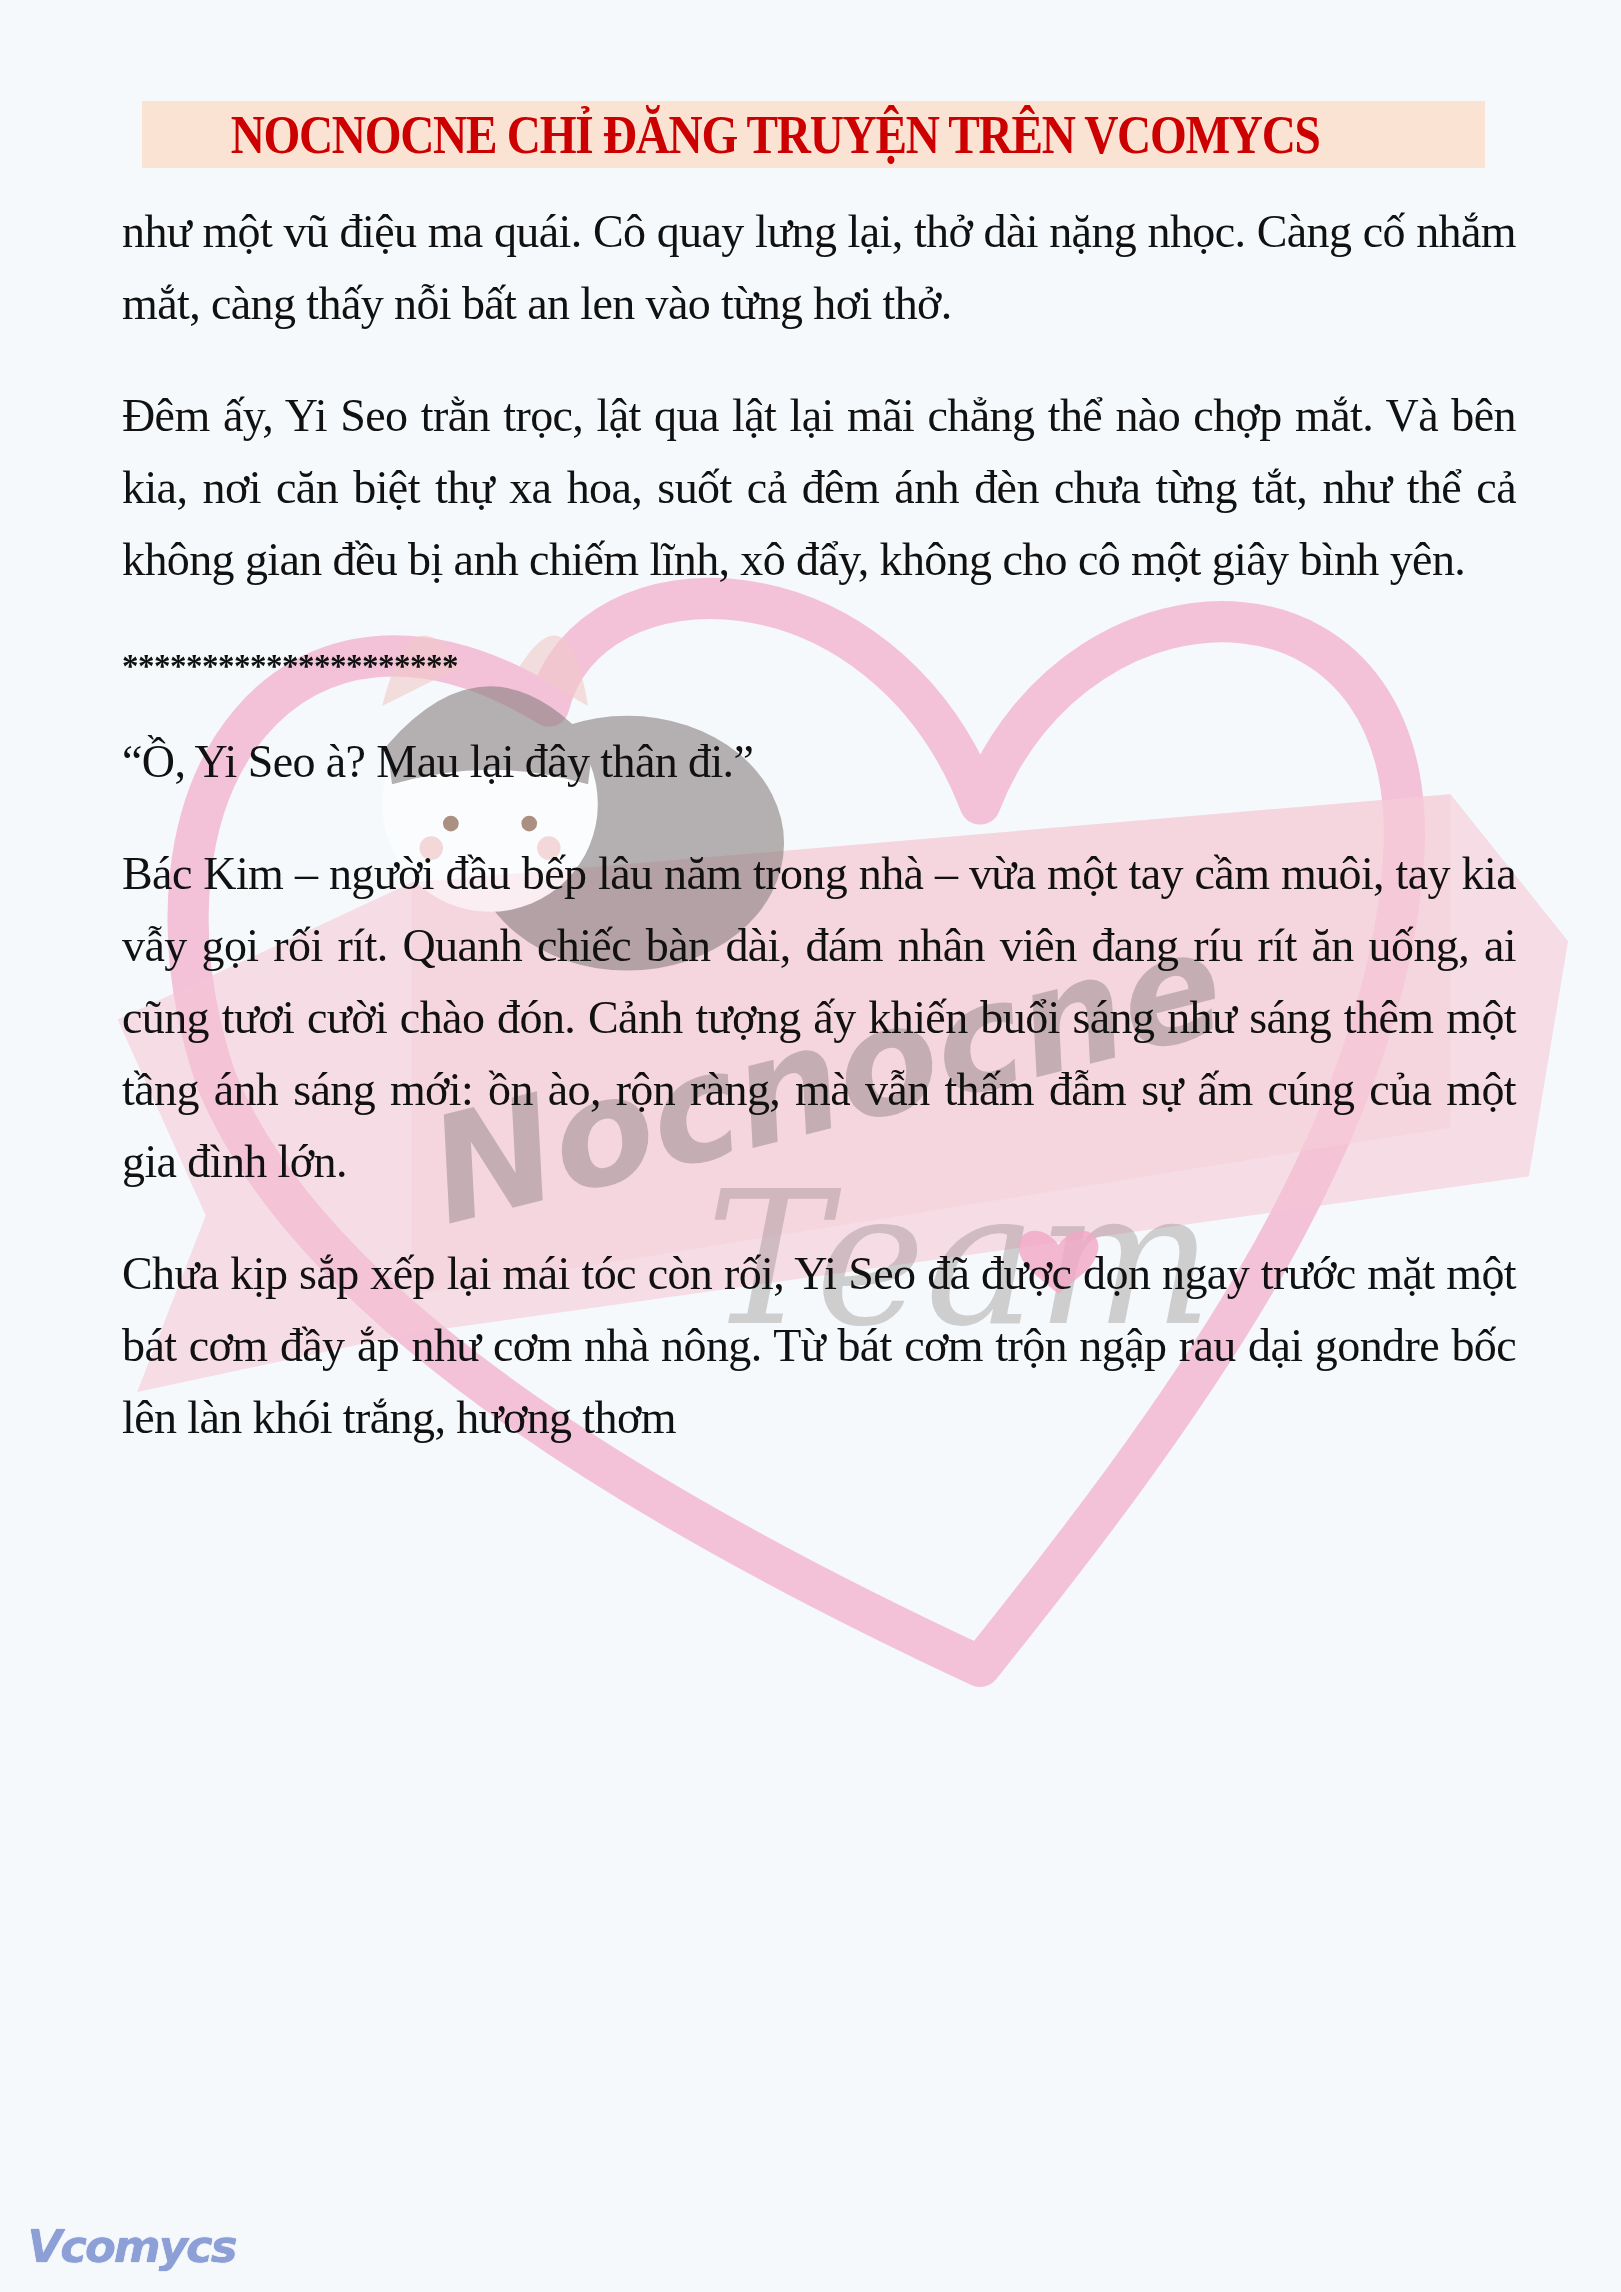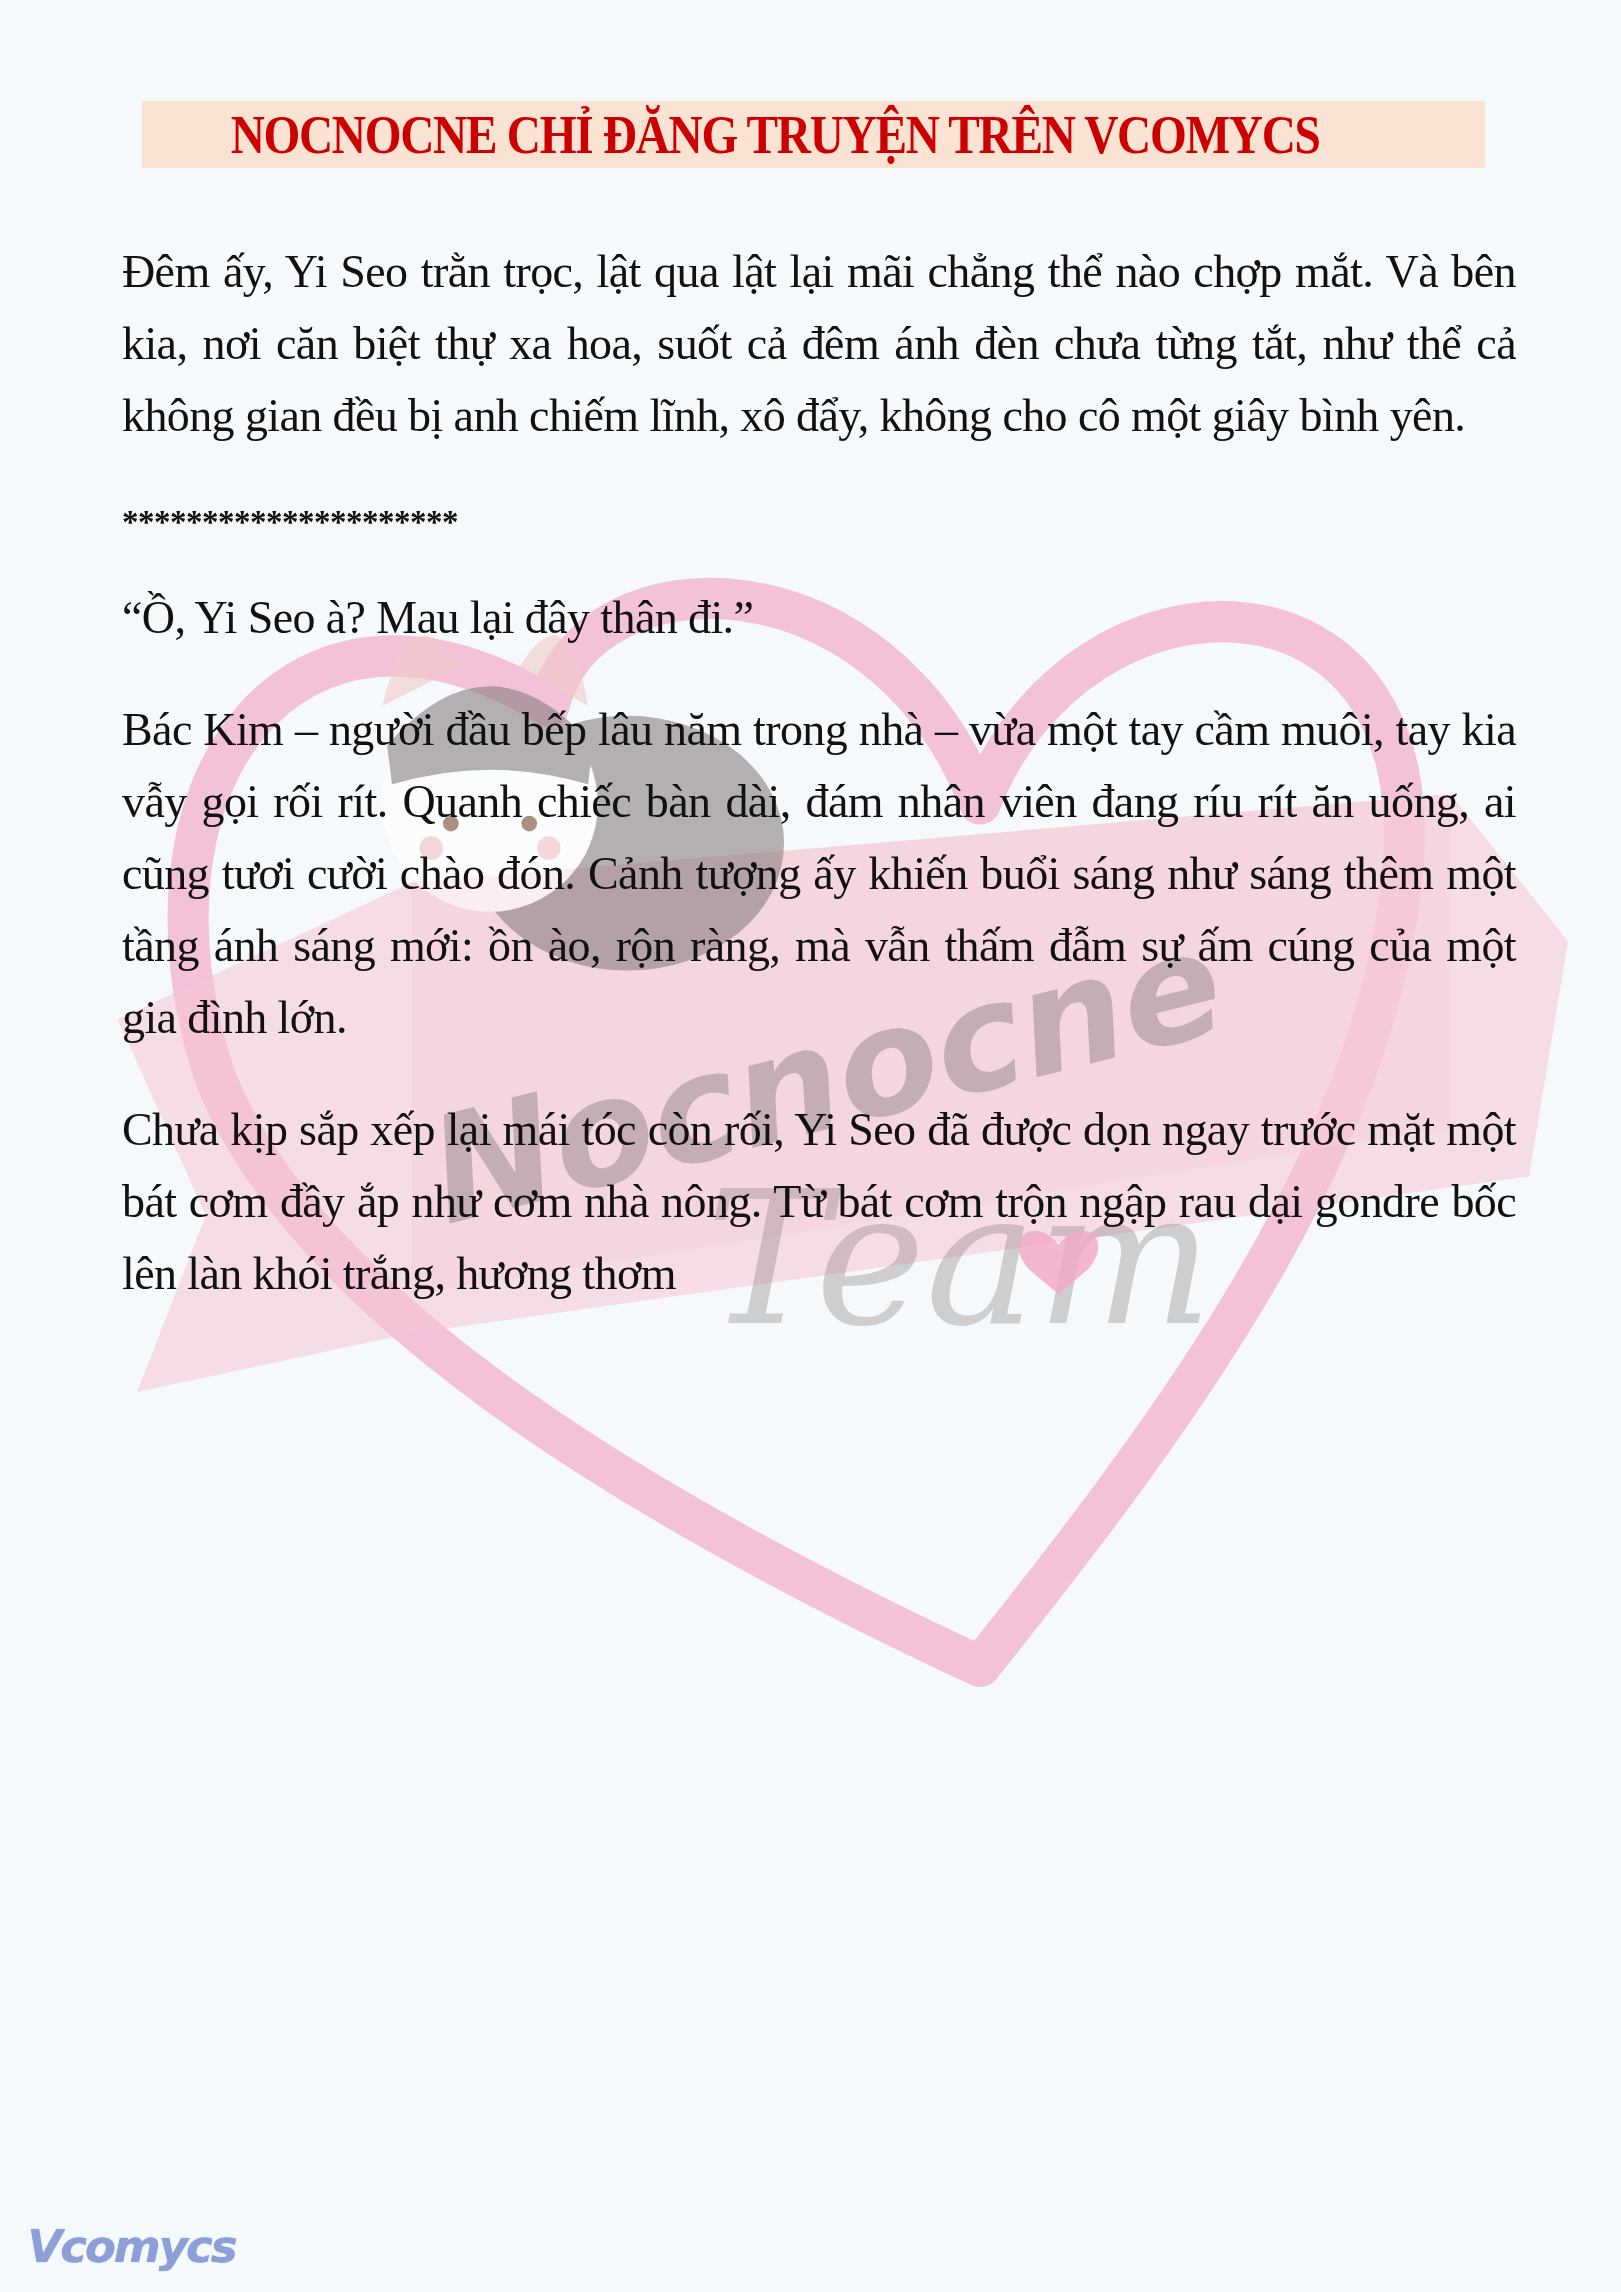--- a/index.html
+++ b/index.html
@@ -124,20 +124,21 @@
   <text x="420" y="1160" transform="rotate(-14 800 1060)" font-family="DejaVu Sans, sans-serif" font-weight="bold" font-style="italic" font-size="150" fill="#8a7f7f" opacity="0.45">Nocnocne</text>
   <text x="720" y="1350" font-family="DejaVu Serif, serif" font-style="italic" font-size="190" fill="#8a7f7f" opacity="0.35">Team</text>
   <path d="M 1080 1270 C 1060 1240, 1020 1260, 1050 1295 L 1080 1320 L 1110 1295 C 1140 1260, 1100 1240, 1080 1270 Z" fill="#f2a8c6" opacity="0.8"></path>
 </svg>
 
 <div class="banner">
   <span class="banner-text">NOCNOCNE CHỈ ĐĂNG TRUYỆN TRÊN VCOMYCS</span>
 </div>
 
 <div class="content">
+  <p class="para">như một vũ điệu ma quái. Cô quay lưng lại, thở dài nặng nhọc. Càng cố nhắm mắt, càng thấy nỗi bất an len vào từng hơi thở.</p>
   <p class="para spaced">Đêm ấy, Yi Seo trằn trọc, lật qua lật lại mãi chẳng thể nào chợp mắt. Và bên kia, nơi căn biệt thự xa hoa, suốt cả đêm ánh đèn chưa từng tắt, như thể cả không gian đều bị anh chiếm lĩnh, xô đẩy, không cho cô một giây bình yên.</p>
   <div class="separator">*********************</div>
   <p class="para spaced">“Ồ, Yi Seo à? Mau lại đây thân đi.”</p>
   <p class="para spaced">Bác Kim – người đầu bếp lâu năm trong nhà – vừa một tay cầm muôi, tay kia vẫy gọi rối rít. Quanh chiếc bàn dài, đám nhân viên đang ríu rít ăn uống, ai cũng tươi cười chào đón. Cảnh tượng ấy khiến buổi sáng như sáng thêm một tầng ánh sáng mới: ồn ào, rộn ràng, mà vẫn thấm đẫm sự ấm cúng của một gia đình lớn.</p>
   <p class="para spaced">Chưa kịp sắp xếp lại mái tóc còn rối, Yi Seo đã được dọn ngay trước mặt một bát cơm đầy ắp như cơm nhà nông. Từ bát cơm trộn ngập rau dại gondre bốc lên làn khói trắng, hương thơm</p>
 </div>
 
 <div class="logo">
   <span class="logo-text">Vcomycs</span>
 </div>

